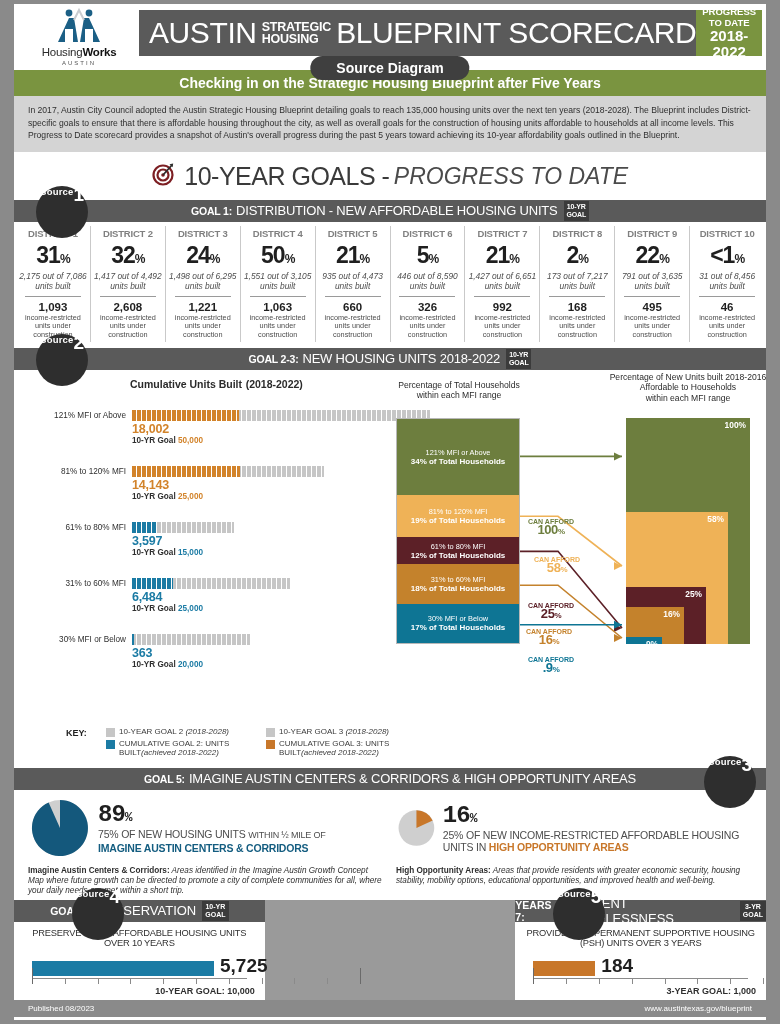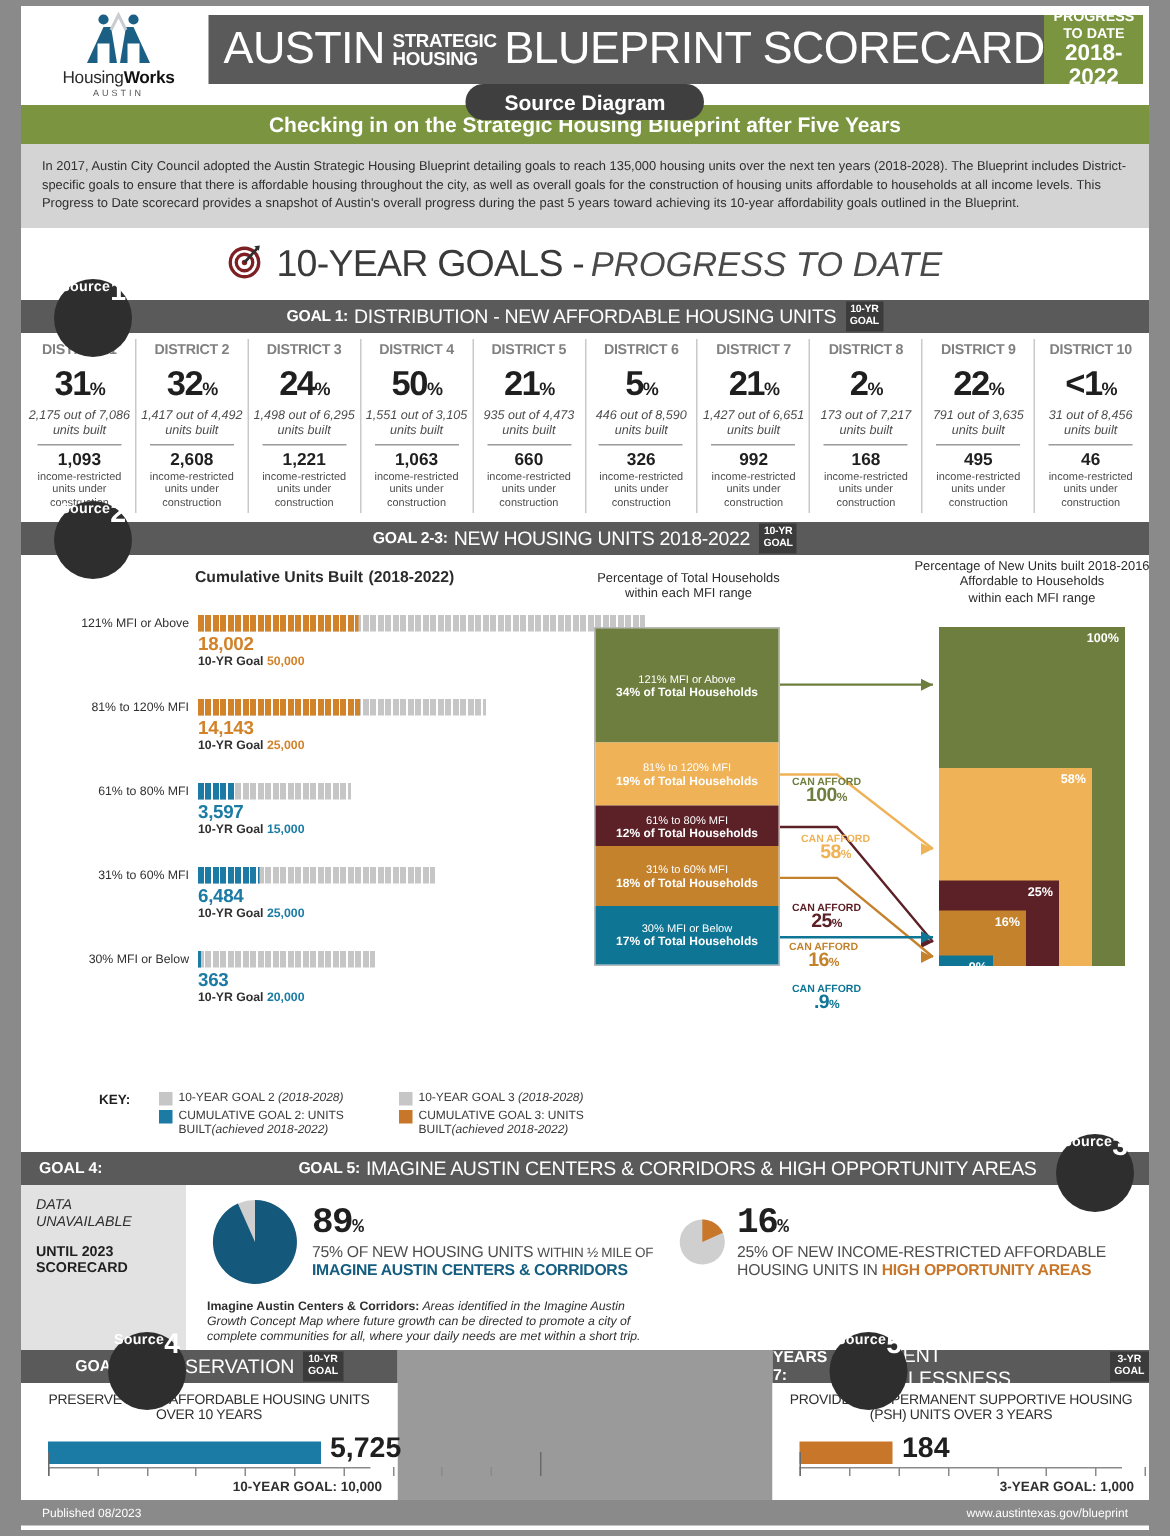--- a/index.html
+++ b/index.html
@@ -463,29 +463,20 @@
     <div id="affordlabels">
         <div class="afford" style="left: 514px; top: 148px; color: rgb(109, 126, 62);"><span>CAN AFFORD</span><span class="big">100<span>%</span></span></div>
         <div class="afford" style="left: 520px; top: 186px; color: rgb(239, 178, 87);"><span>CAN AFFORD</span><span class="big">58<span>%</span></span></div>
         <div class="afford" style="left: 514px; top: 232px; color: rgb(92, 32, 39);"><span>CAN AFFORD</span><span class="big">25<span>%</span></span></div>
         <div class="afford" style="left: 512px; top: 258px; color: rgb(196, 130, 44);"><span>CAN AFFORD</span><span class="big">16<span>%</span></span></div>
         <div class="afford" style="left: 514px; top: 286px; color: rgb(14, 117, 148);"><span>CAN AFFORD</span><span class="big">.9<span>%</span></span></div>
       </div>
   </div>
 
   <div class="g45wrap">
-    <div>
-      <div class="g4head">GOAL 4:</div>
-      <div class="g4body">
-        <div class="i">DATA</div>
-        <div class="i">UNAVAILABLE</div>
-        <div class="b">UNTIL 2023</div>
-        <div class="b" style="margin-top:0">SCORECARD</div>
-      </div>
-    </div>
     <div class="g5">
       <div class="sechead">
         <div class="srcbadge" style="right:10px; top:-12px;">
           <div class="s1">Source</div>
           <div class="s2">3</div>
         </div>
         <b>GOAL 5:</b>
         <span>IMAGINE AUSTIN CENTERS &amp; CORRIDORS &amp; HIGH OPPORTUNITY AREAS</span>
       </div>
       <div class="g5body">
@@ -516,20 +507,23 @@
               <path d="M32 32 L32 4 A28 28 0 0 1 57.5 20.4 Z" fill="#c8772a"></path>
             </svg>
             <div style="margin-left:6px;">
               <div class="bignum">
                 <span style="font-size:24px">16</span><span>%</span>
               </div>
               <div class="cardtxt">
                 <span>25% OF NEW INCOME-RESTRICTED AFFORDABLE HOUSING UNITS IN </span><span class="hl-org">HIGH OPPORTUNITY AREAS</span>
               </div>
             </div>
+          </div>
+          <div class="note">
+            <b>High Opportunity Areas:</b><span> Areas that provide residents with greater economic security, housing stability, mobility options, educational opportunities, and improved health and well-being.</span>
           </div>
         </div>
       </div>
     </div>
   </div>
 
   <div class="g67">
     <div>
       <div class="g67head">
         <div class="srcbadge" style="left:58px; top:-12px;">

